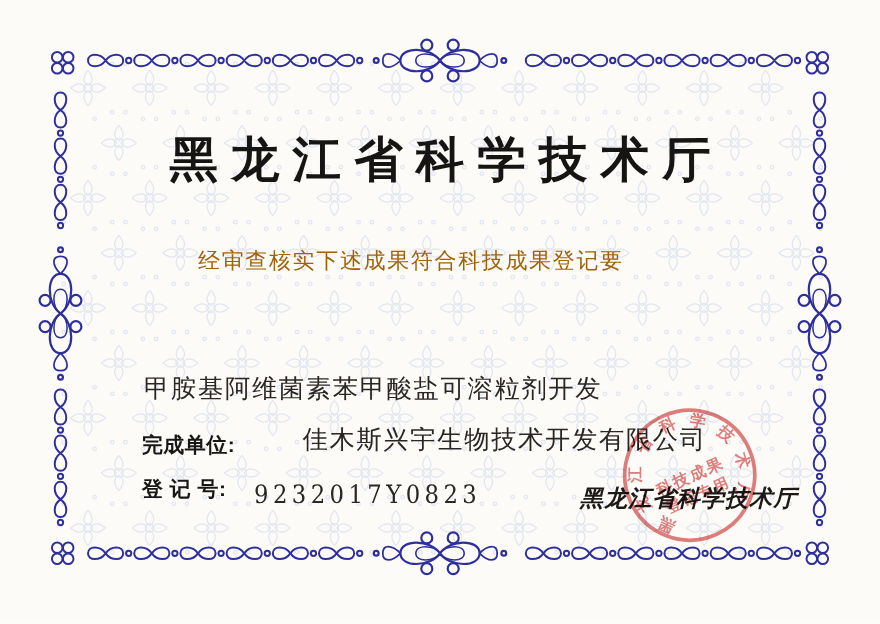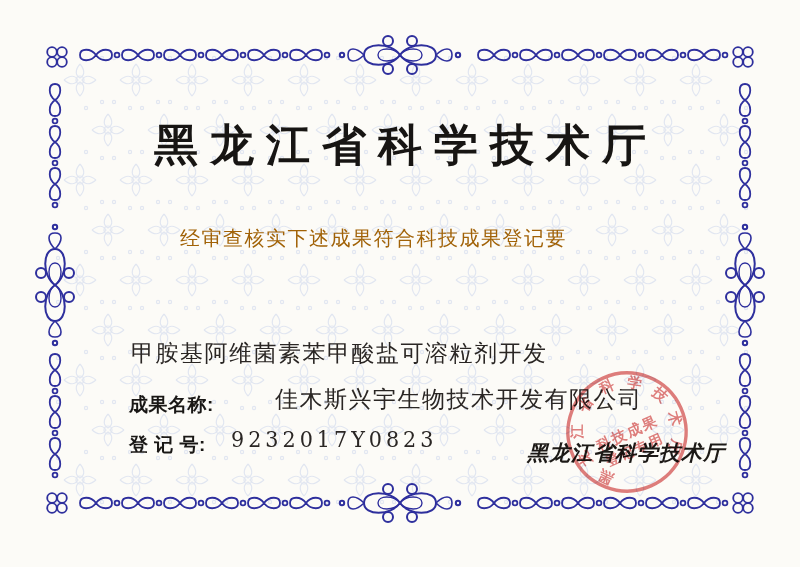--- a/index.html
+++ b/index.html
@@ -43,21 +43,21 @@
     font-weight:bold; font-size:19px; color:#191715;
     letter-spacing:.5px; padding-top:11px; white-space:nowrap;
   }
   .field-value {
     font-size:23px; color:#2a2624; letter-spacing:1.5px;
     padding-left:2px; white-space:nowrap;font-family:Liberation Serif, serif;
   }
   .field-row-1 .field-value { position:relative; top:-3px; }
   .field-row-2 .field-value { position:relative; top:3px;margin-left:44px; }
   .field-row-3 .field-value {
-    position:relative; top:5px;
+    position:relative; top:16px;
     font-family:"DejaVu Serif", serif; font-size:23px;
     letter-spacing:4px; font-stretch:condensed;
   }
 
   .issuer-block { position:absolute; left:527px; top:439px; z-index:4;font-style:italic; }
   .issuer-name {
     font-size:21px; font-weight:bold; color:#1c1916;
     letter-spacing:1px; white-space:nowrap;
   }
   .issue-date {
@@ -287,21 +287,21 @@
 
     <div class="body-text">
       <div class="body-line-1">经审查核实下述成果符合科技成果登记要</div>
     </div>
 
     <div class="fields">
       <div class="field-row field-row-1">
         <span class="field-value">甲胺基阿维菌素苯甲酸盐可溶粒剂开发</span>
       </div>
       <div class="field-row field-row-2">
-        <span class="field-label">成果名称:</span>
+        <span class="field-label">完成单位:</span>
         <span class="field-value">佳木斯兴宇生物技术开发有限公司</span>
       </div>
       <div class="field-row field-row-3">
         <span class="field-label">登 记 号:</span>
         <span class="field-value">9232017Y0823</span>
       </div>
     </div>
 
     <div class="issuer-block">
       <div class="issuer-name">黑龙江省科学技术厅</div>

